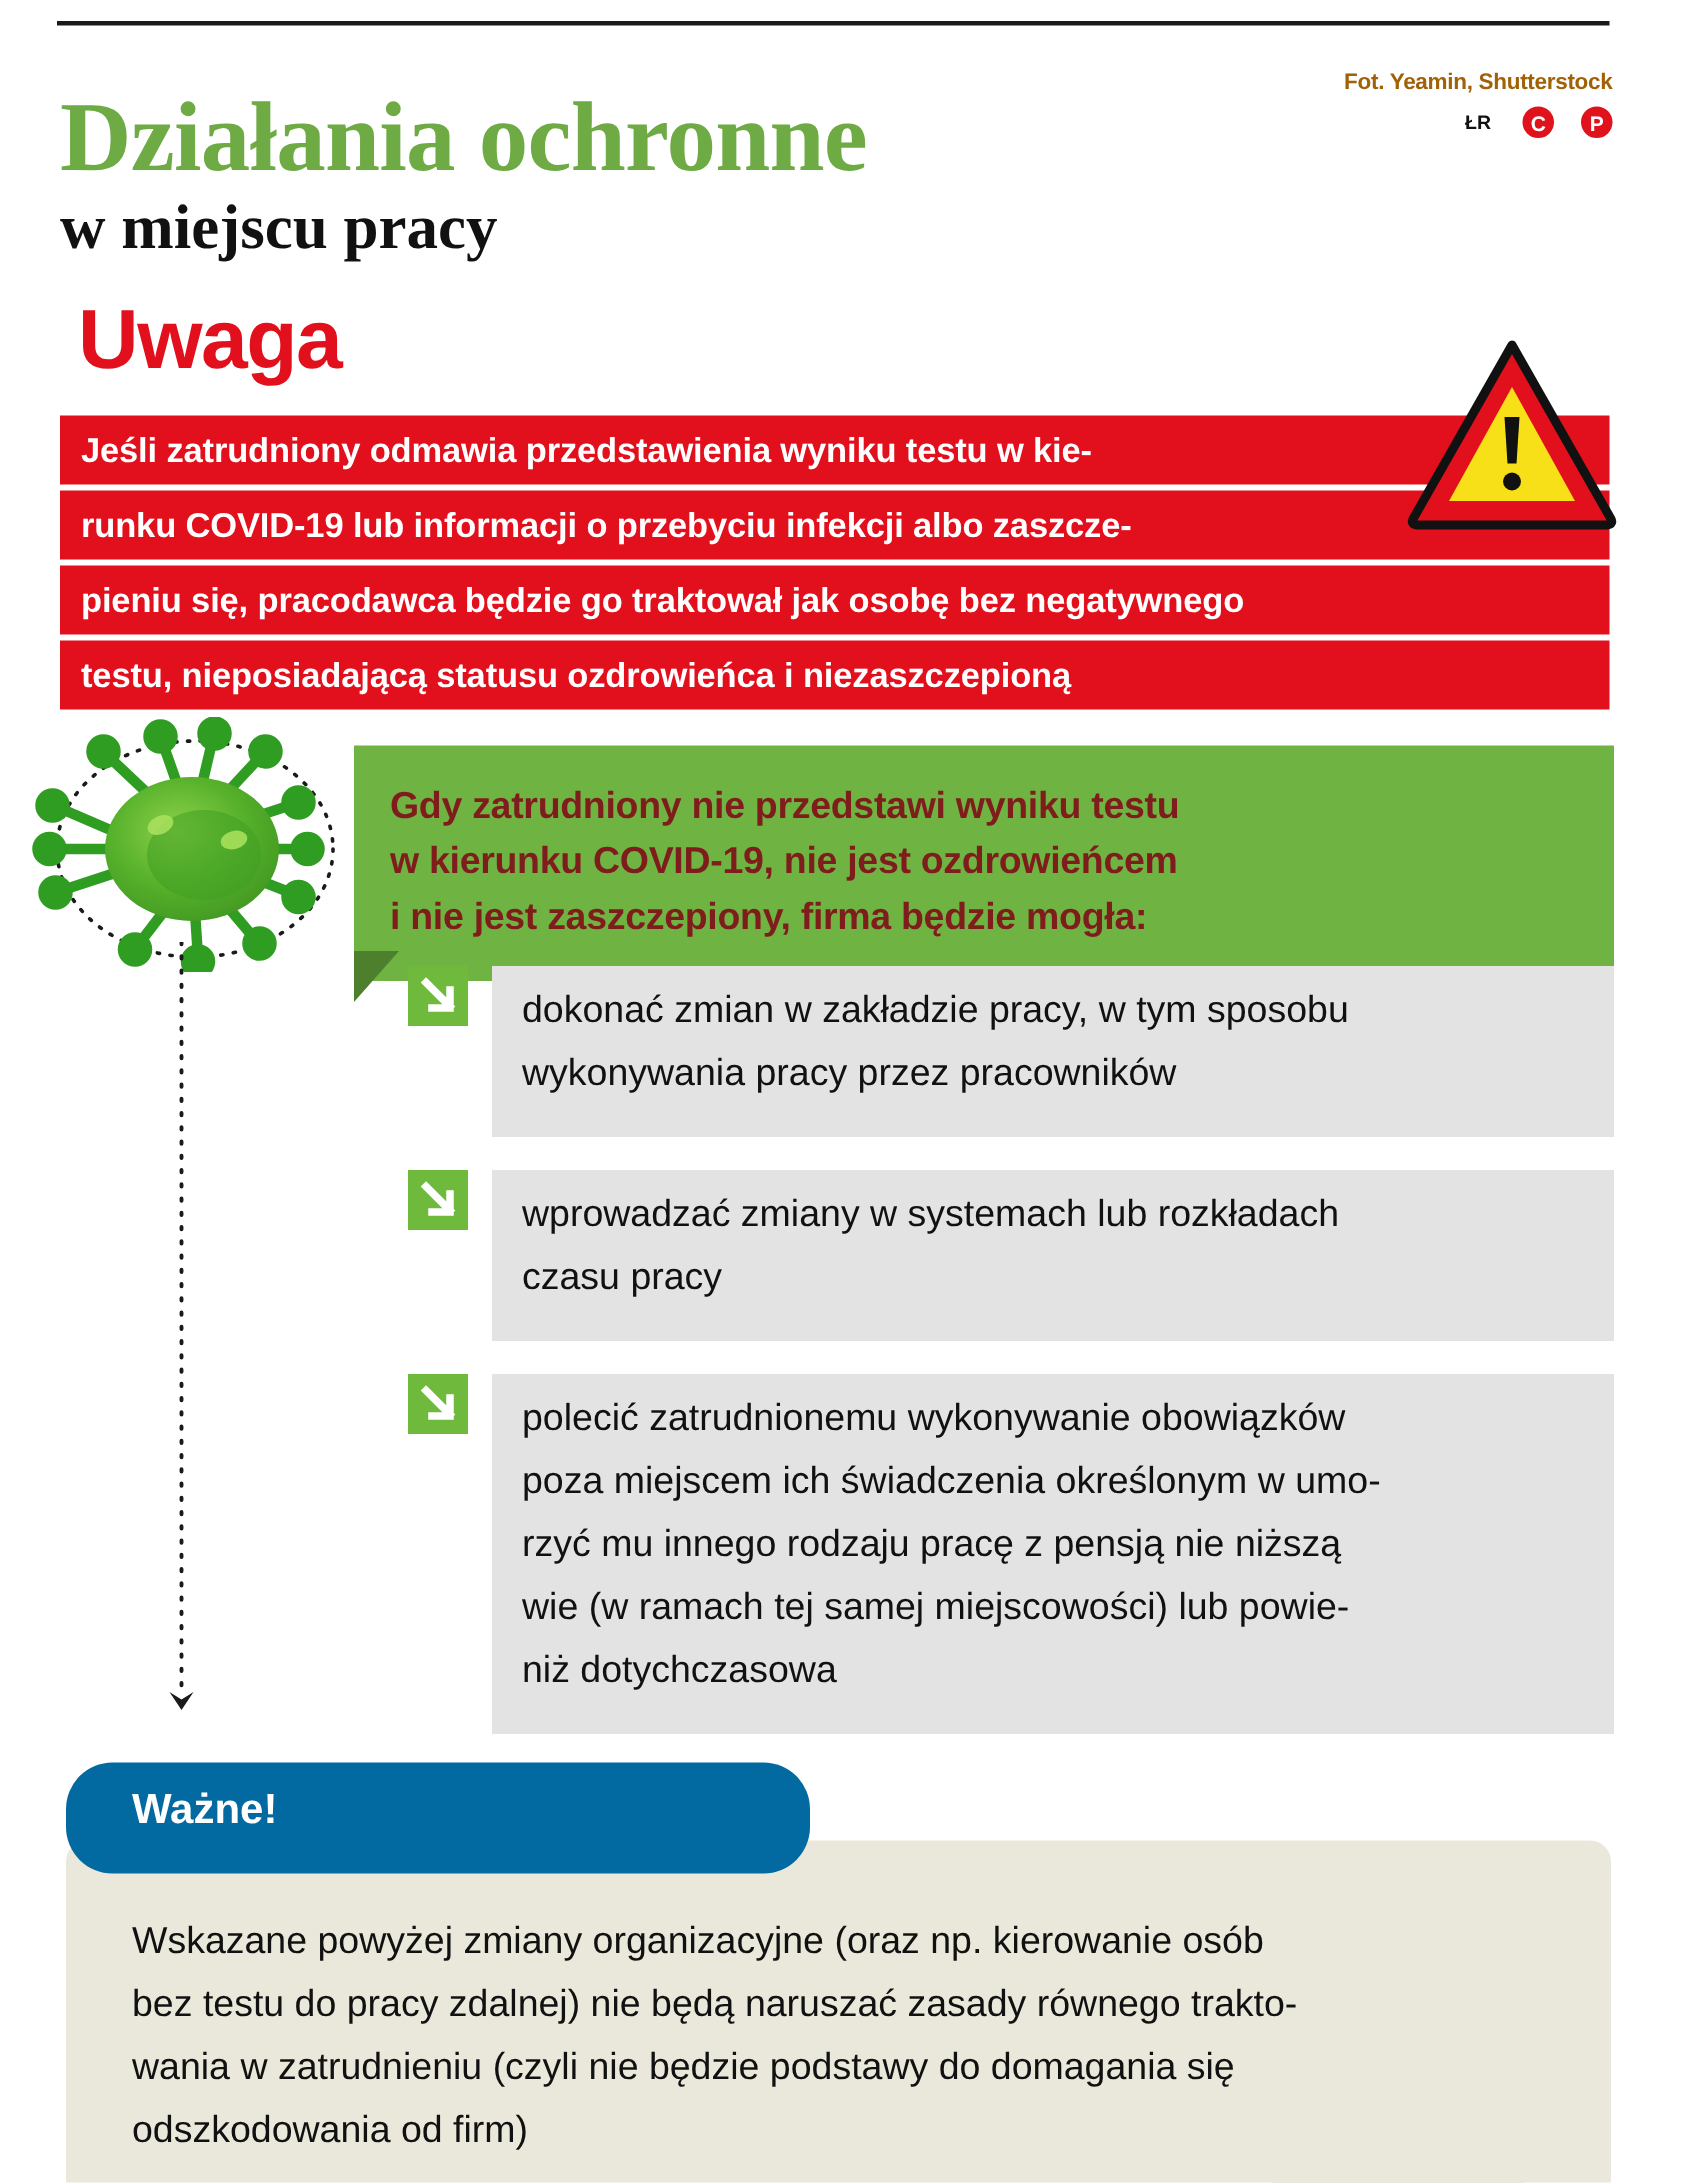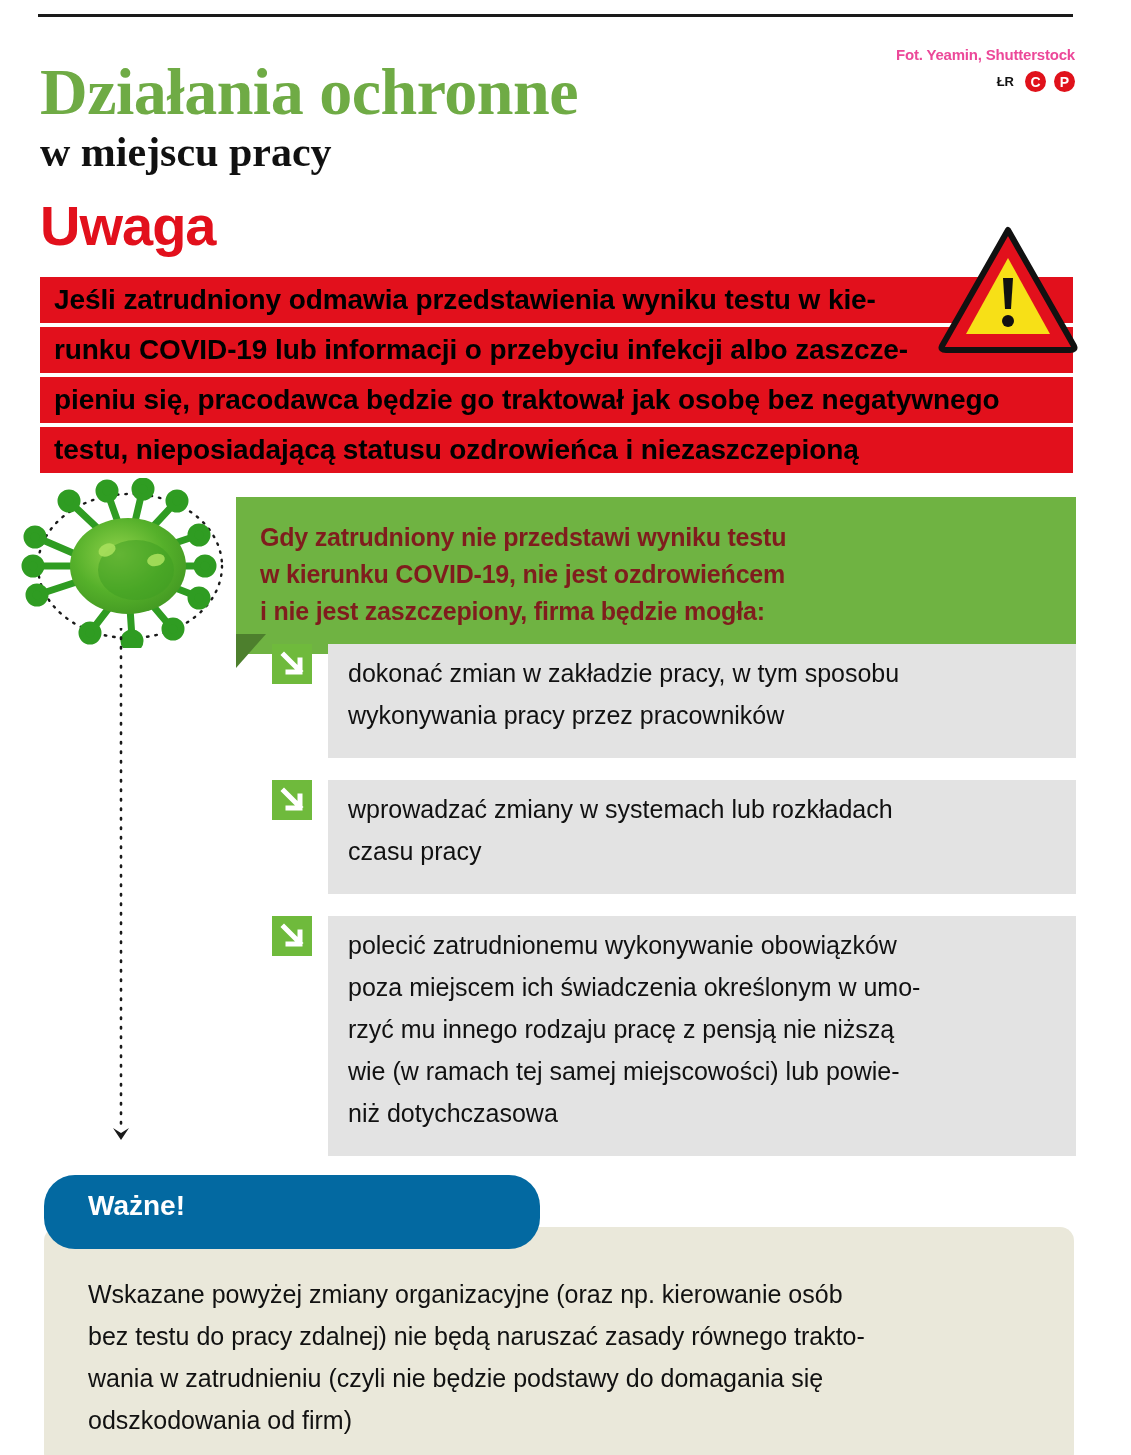--- a/index.html
+++ b/index.html
@@ -57,30 +57,30 @@
   
   .credit-block {
     position: absolute;
     right: 56px;
     top: 46px;
     text-align: right;
   }
   .credit-text {
     font-size: 15px;
     font-weight: 700;
-    color: #ec4899;
+    color: #a16207;
     letter-spacing: -0.2px;
     white-space: nowrap;
   }
   .credit-marks {
     margin-top: 8px;
     display: flex;
     align-items: center;
     justify-content: flex-end;
-    gap: 8px;
+    gap: 18px;
   }
   .credit-lr {
     font-size: 13px;
     font-weight: 700;
     color: #111111;
     margin-right: 3px;
   }
   .mark-circle {
     width: 21px;
     height: 21px;
@@ -91,40 +91,40 @@
     font-weight: 700;
     display: flex;
     align-items: center;
     justify-content: center;
     line-height: 1;
   }
 
   
   .uwaga {
     position: absolute;
-    left: 40px;
+    left: 52px;
     top: 196px;
     font-size: 56px;
     font-weight: 700;
     color: #e2101c;
     letter-spacing: -1px;
     line-height: 60px;
   }
 
   
   .alert-bars {
     position: absolute;
     left: 40px;
     top: 277px;
     width: 1033px;
   }
   .alert-bar {
     background: #e2101c;
-    color: #000000;
-    font-size: 28px;
+    color: #ffffff;
+    font-size: 23px;
     font-weight: 700;
     line-height: 46px;
     height: 46px;
     padding: 0 14px;
     margin-bottom: 4px;
     box-sizing: border-box;
     white-space: nowrap;
     letter-spacing: -0.1px;
   }
 

